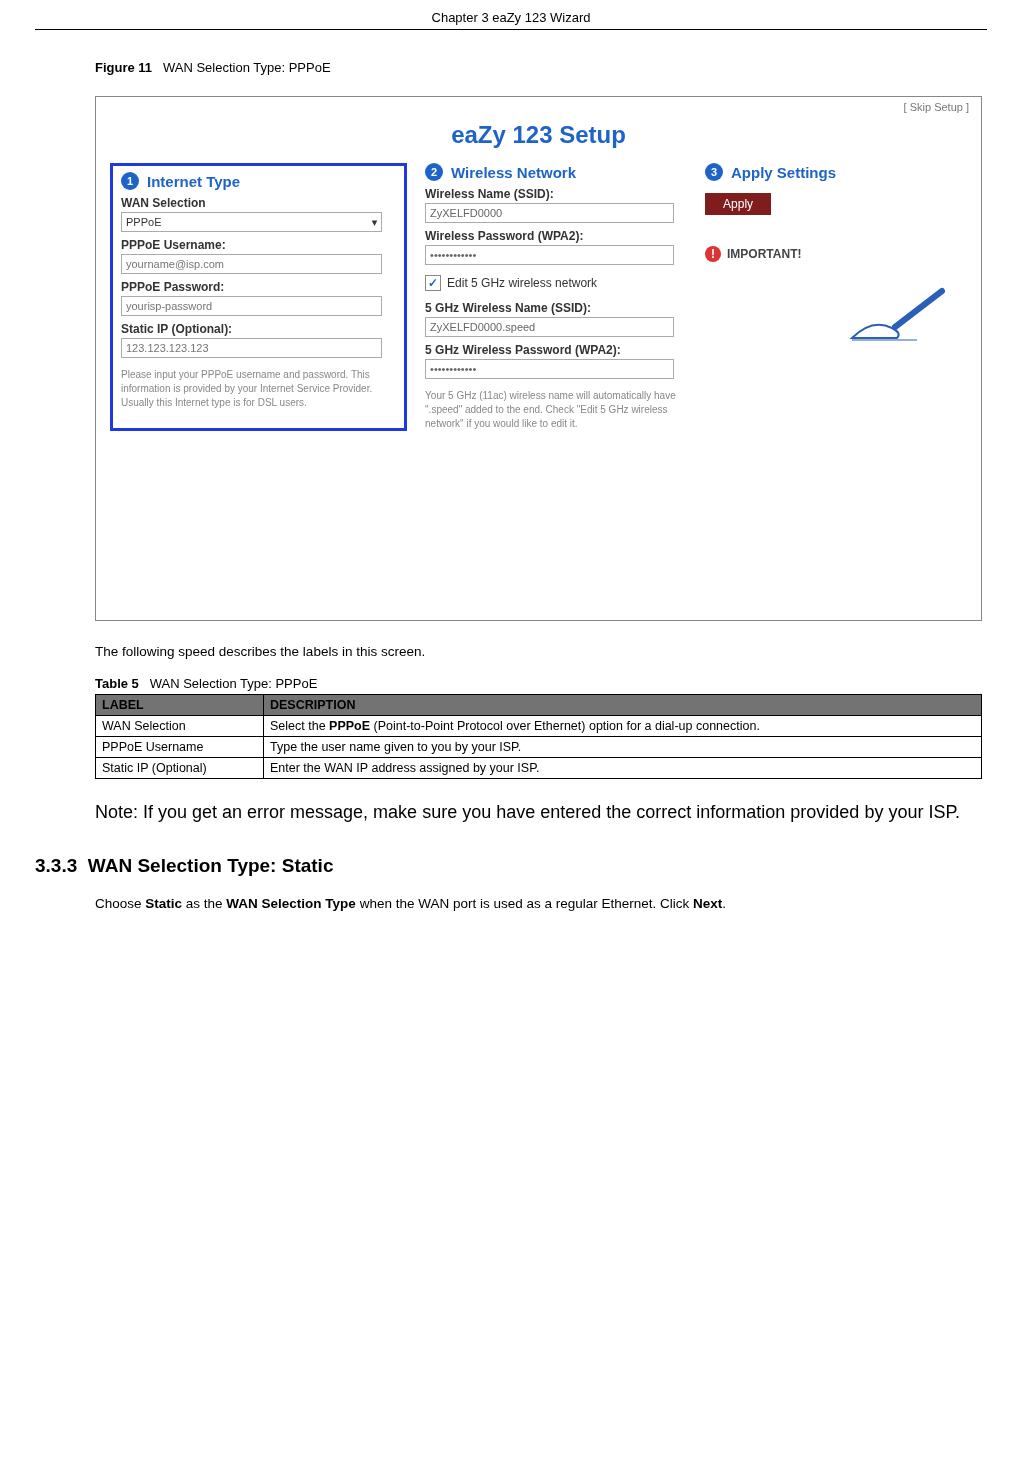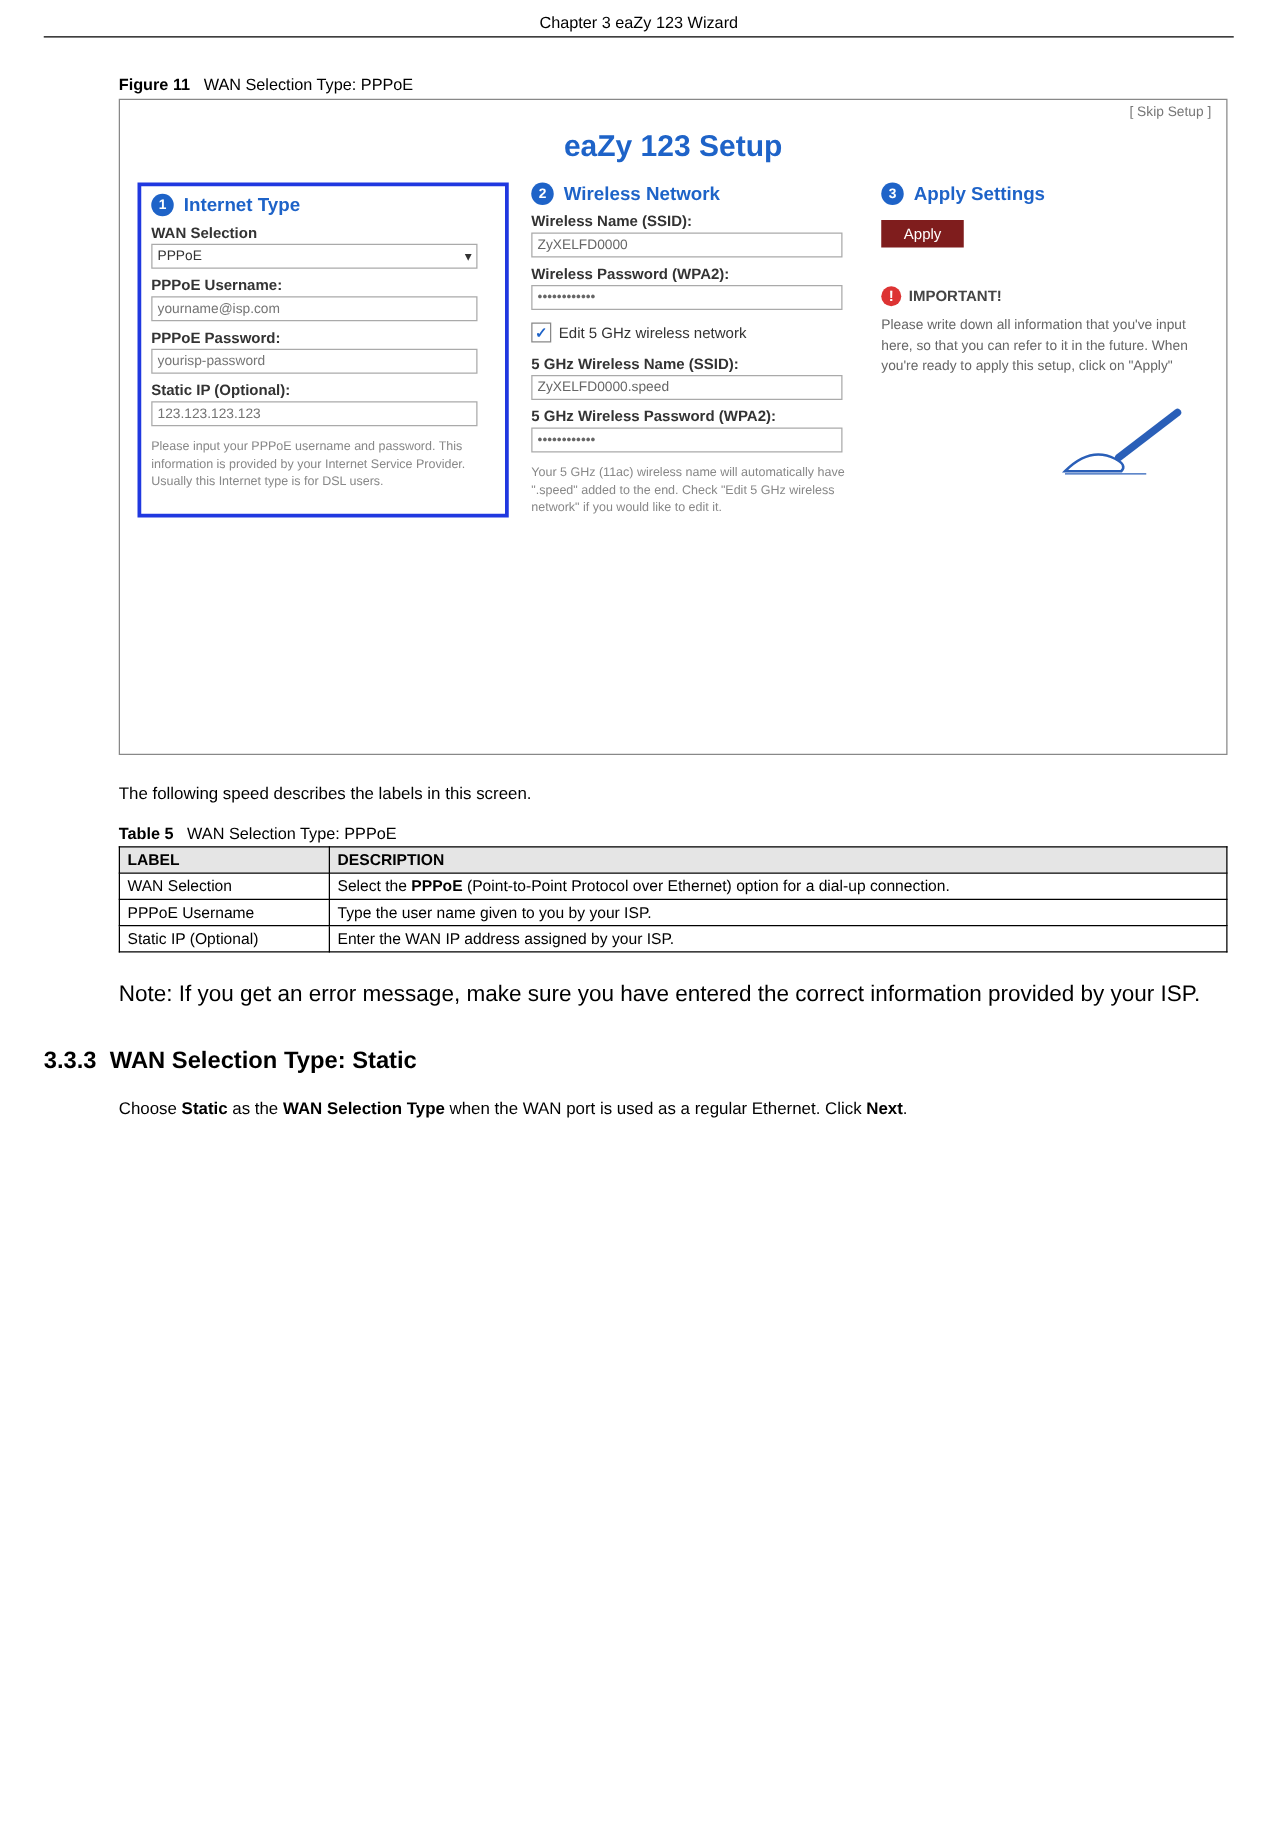--- a/index.html
+++ b/index.html
@@ -26,21 +26,21 @@
     border: none;
     border-top: 1px solid #000;
     margin: 0 0 30px 0;
   }
   .content {
     padding-left: 60px;
     padding-right: 5px;
   }
   .fig-caption {
     font-size: 13px;
-    margin-bottom: 4px;
+    margin-bottom: 21px;
   }
   .fig-caption b { font-weight: bold; }
   .screenshot {
     border: 1px solid #888;
     background: #fff;
     width: 100%;
     height: 525px;
     position: relative;
     box-sizing: border-box;
     padding: 6px 14px 10px 14px;
@@ -189,21 +189,21 @@
     width: 100%;
     font-size: 12.5px;
   }
   table.manual th, table.manual td {
     border: 1px solid #000;
     padding: 3px 6px;
     text-align: left;
     vertical-align: top;
   }
   table.manual th {
-    background: #e5e5e5;
+    background: #737373;
     font-weight: bold;
   }
   table.manual th:first-child { width: 155px; }
   .note {
     font-size: 18px;
     margin: 20px 0 28px 0;
     line-height: 1.45;
     padding-left: 0;
     text-indent: 0;
   }
@@ -298,21 +298,20 @@
           <div class="step-head">
             <span class="step-num">3</span>
             <span>Apply Settings</span>
           </div>
           <div class="apply-btn">Apply</div>
           <div class="important-box">
             <div class="imp-head">
               <span class="imp-icon">!</span>
               <span>IMPORTANT!</span>
             </div>
-            <div>Please write down all information that you've input here, so that you can refer to it in the future. When you're ready to apply this setup, click on "Apply"</div>
           </div>
           <div class="pen-art">
             <svg width="110" height="60" viewBox="0 0 110 60">
               <path d="M5 55 Q 25 35 45 45 Q 55 50 50 55 Z" fill="none" stroke="#2a5fb8" stroke-width="2"></path>
               <line x1="48" y1="44" x2="95" y2="8" stroke="#2a5fb8" stroke-width="6" stroke-linecap="round"></line>
               <line x1="5" y1="57" x2="70" y2="57" stroke="#2a5fb8" stroke-width="1"></line>
             </svg>
           </div>
         </div>
       </div>

